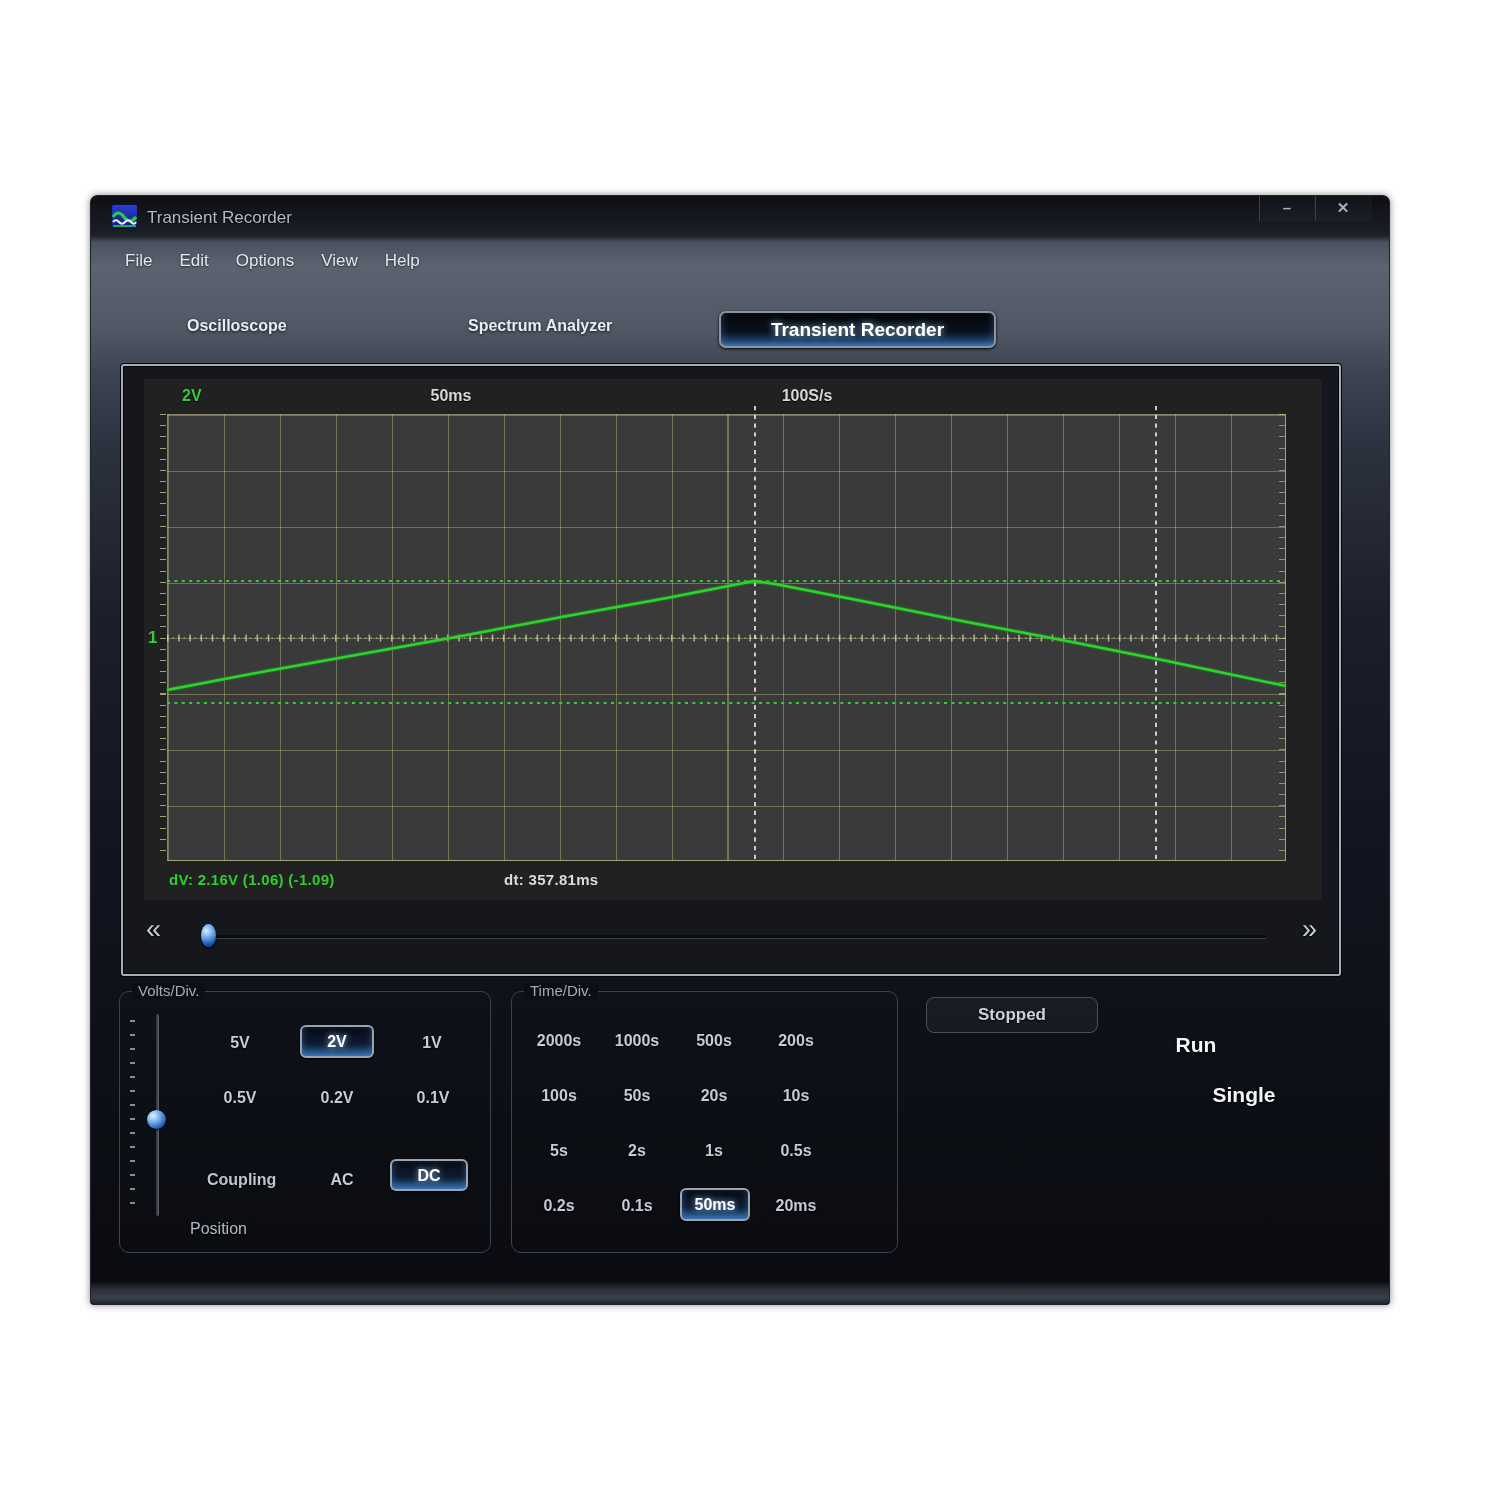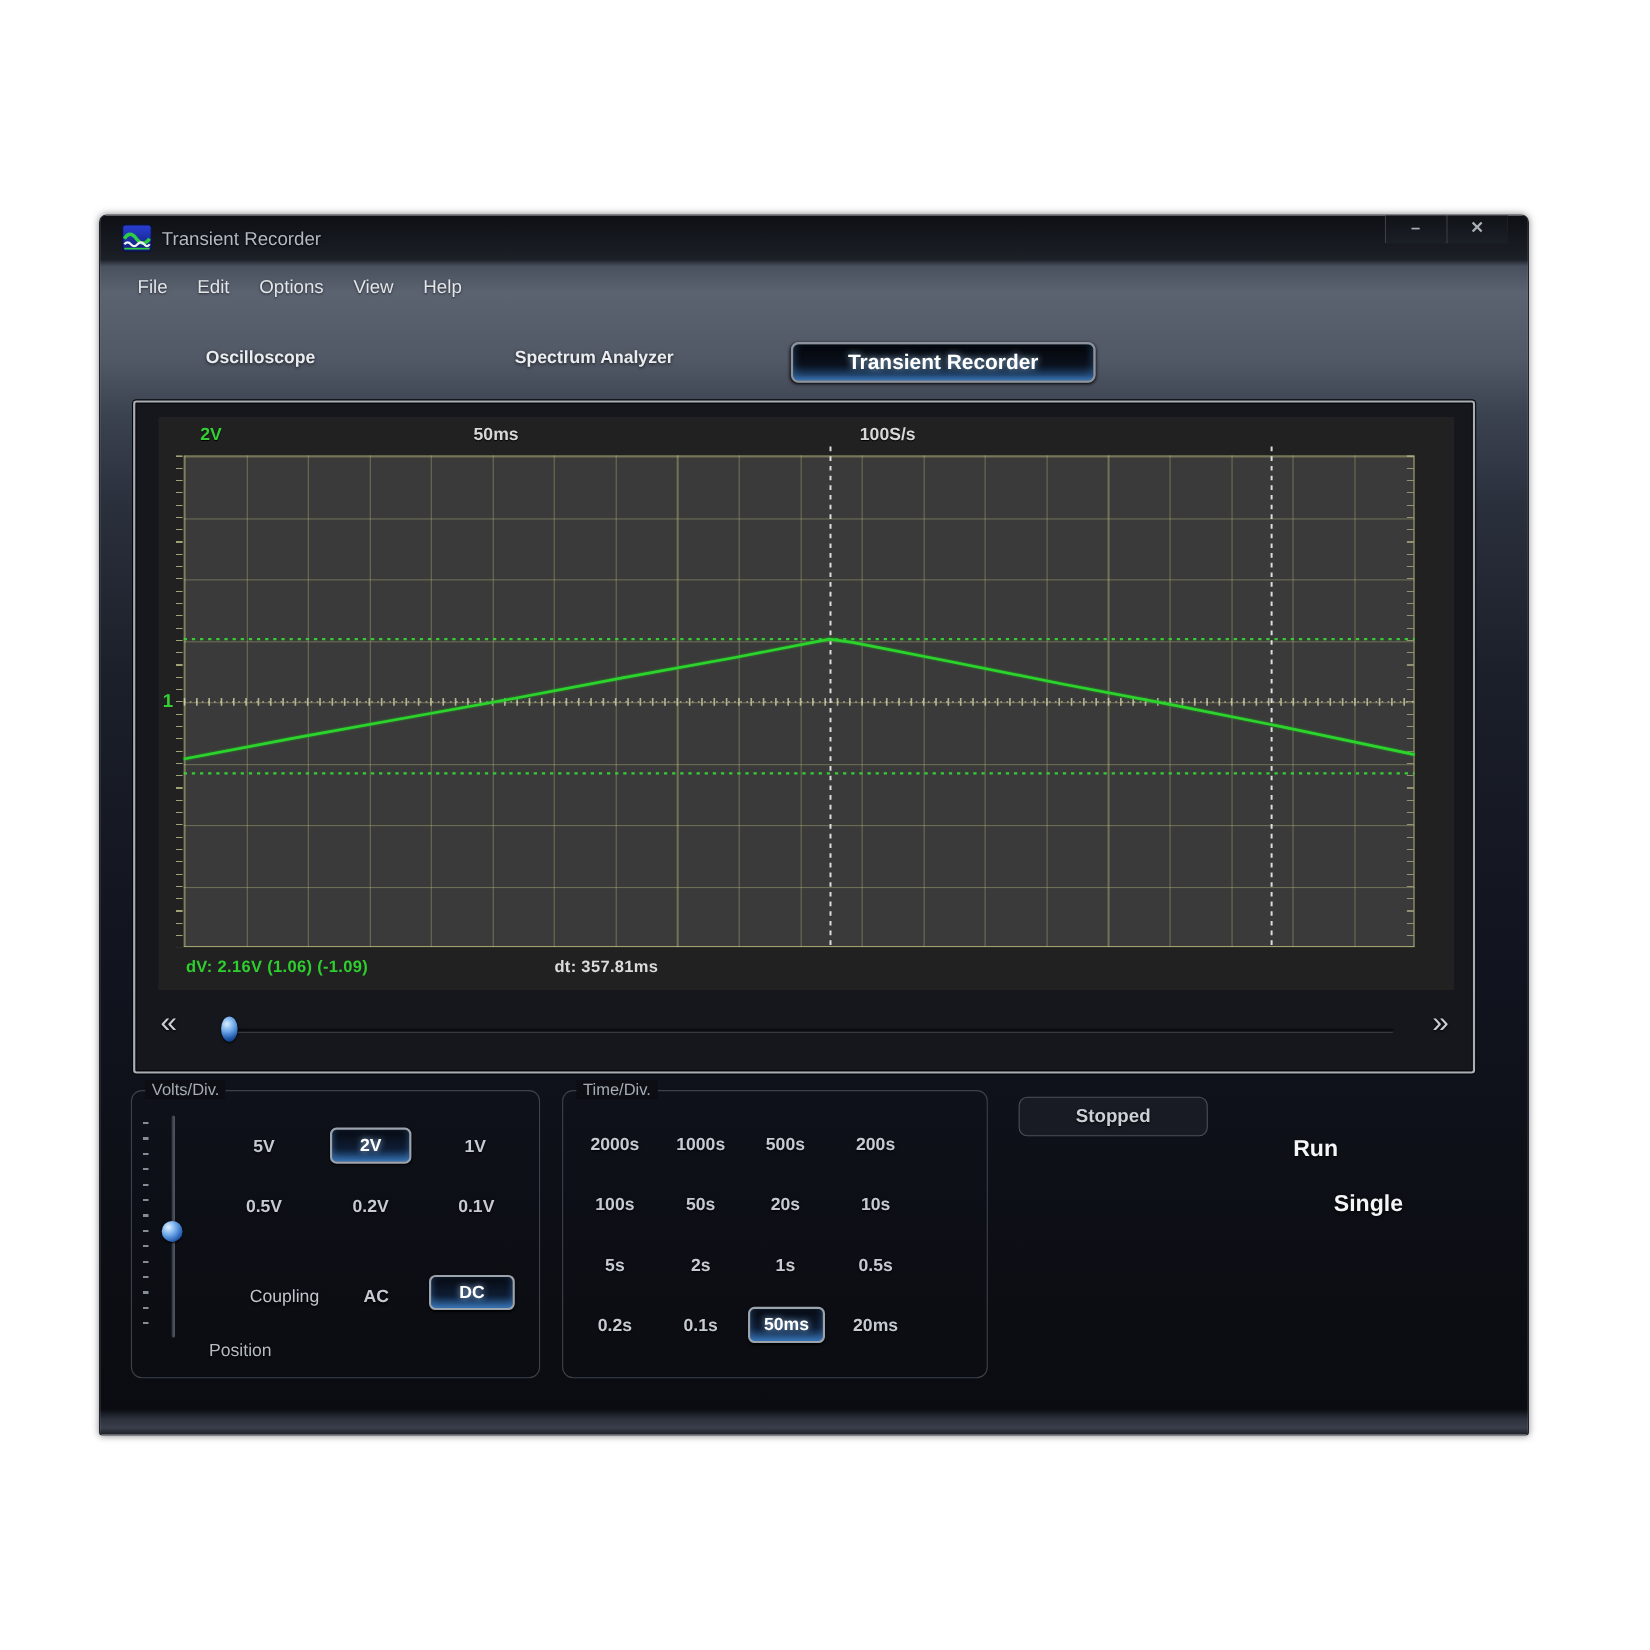--- a/index.html
+++ b/index.html
@@ -169,21 +169,21 @@
     <span class="plain-label" style="left:70px;top:228px;">Position</span>
 
     <span class="opt" style="left:95px;top:42px;width:50px;">5V</span>
     <div class="sel-btn" style="left:180px;top:33px;width:74px;height:33px;line-height:30px;">2V</div>
     <span class="opt" style="left:287px;top:42px;width:50px;">1V</span>
 
     <span class="opt" style="left:92px;top:97px;width:56px;">0.5V</span>
     <span class="opt" style="left:189px;top:97px;width:56px;">0.2V</span>
     <span class="opt" style="left:285px;top:97px;width:56px;">0.1V</span>
 
-    <span class="plain-label" style="left:87px;top:179px;font-weight:normal;color:#c0c5cd;margin-left:20px;">Coupling</span>
+    <span class="plain-label" style="left:87px;top:179px;font-weight:bold;color:#c0c5cd;">Coupling</span>
     <span class="opt" style="left:200px;top:179px;width:44px;">AC</span>
     <div class="sel-btn" style="left:270px;top:167px;width:78px;height:32px;line-height:29px;">DC</div>
   </div>
 
   <div class="gbox" style="left:420px;top:795px;width:387px;height:262px;padding-left:36px;">
     <span class="legend">Time/Div.</span>
 
     <span class="opt" style="left:7px;top:40px;width:80px;">2000s</span>
     <span class="opt" style="left:85px;top:40px;width:80px;">1000s</span>
     <span class="opt" style="left:162px;top:40px;width:80px;">500s</span>

